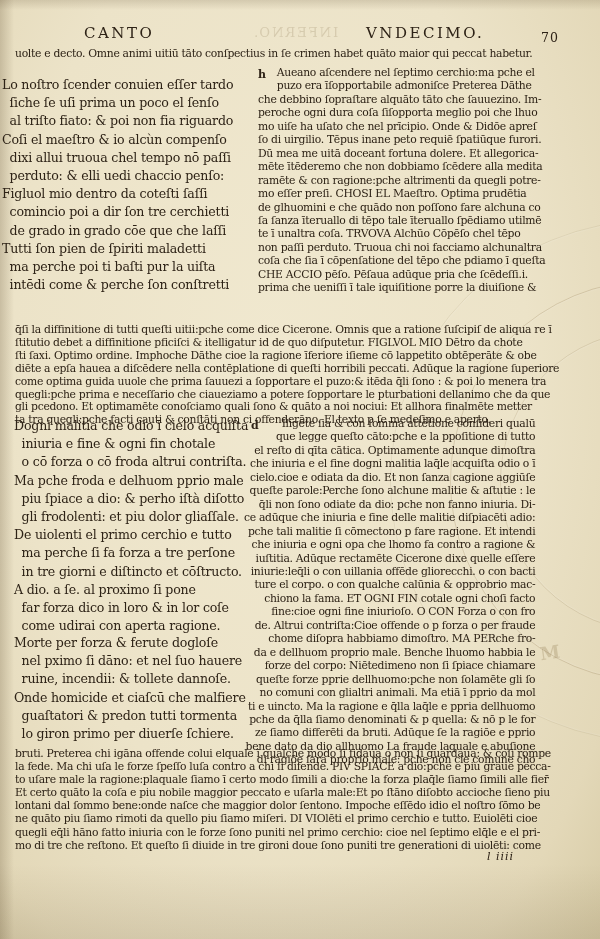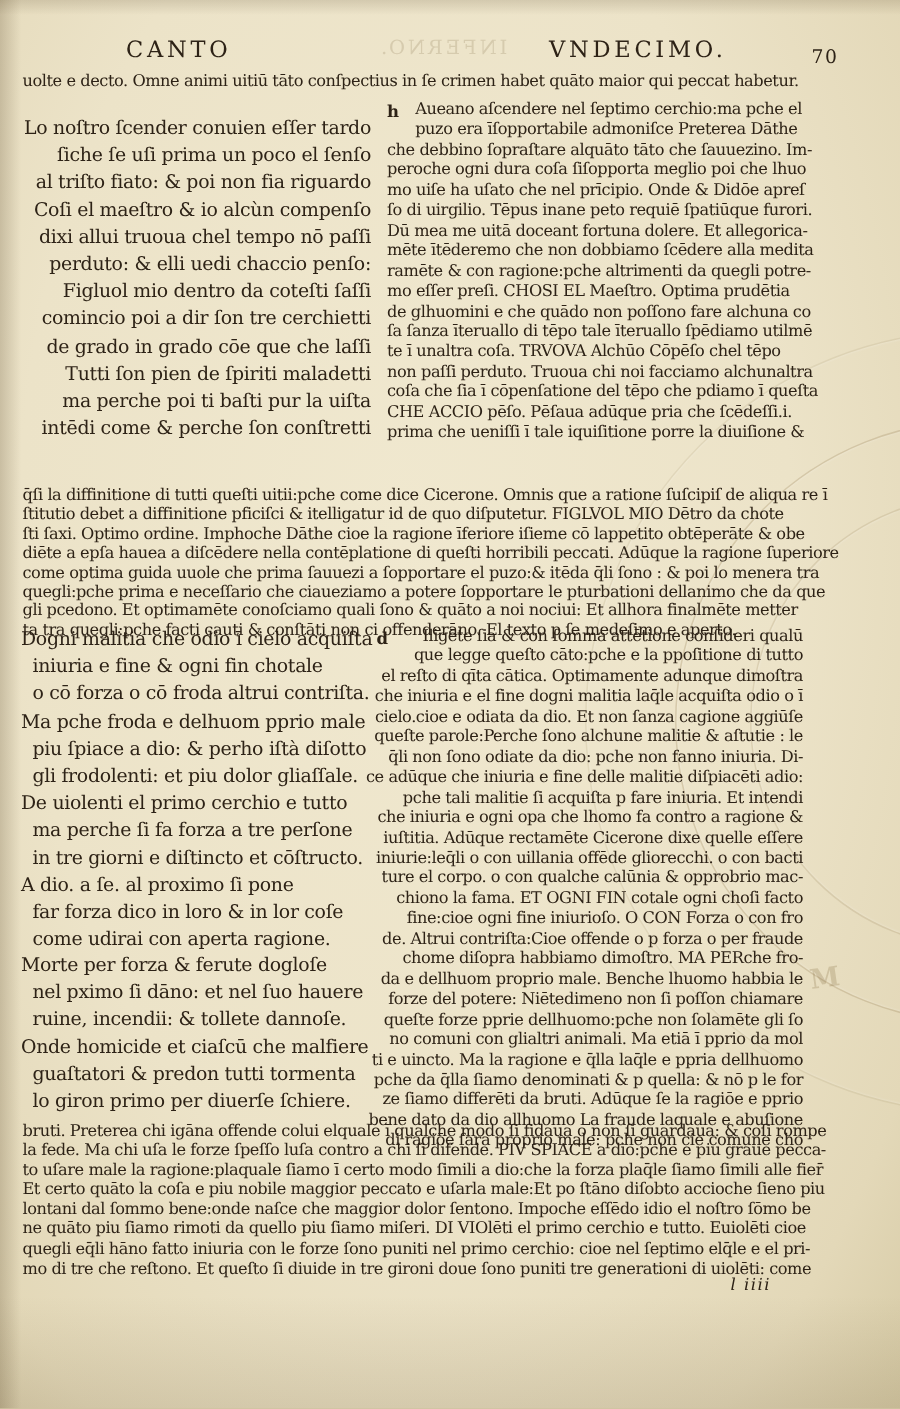--- a/index.html
+++ b/index.html
@@ -57,21 +57,21 @@
   <div class="abs stamp stamp2" style="left:500px;top:330px;width:300px;height:300px;"></div>
   <div class="abs stamp-letter" style="left:540px;top:642px;">M</div>
 
   <div class="abs ghost" style="left:252px;top:25px;">INFERNO.</div>
   <div class="abs hdr" style="left:84px;top:24px;">CANTO</div>
   <div class="abs hdr" style="left:366px;top:24px;">VNDECIMO.</div>
   <div class="abs folio" style="left:541px;top:30px;">70</div>
 
   <div class="abs comm tl" style="left:15px;top:47px;">uolte e decto. Omne animi uitiū tāto conſpectius in ſe crimen habet quāto maior qui peccat habetur.</div>
 
-  <div class="abs verse" style="left:16px;top:76px;text-align:right;">
+  <div class="abs verse" style="left:2px;top:76px;">
       <div class="tl">Lo noſtro ſcender conuien eſſer tardo</div>
       <div class="tl">  ſiche ſe uſi prima un poco el ſenſo</div>
       <div class="tl">  al triſto fiato: &amp; poi non fia riguardo</div>
       <div class="tl">Coſi el maeſtro &amp; io alcùn compenſo</div>
       <div class="tl">  dixi allui truoua chel tempo nō paſſi</div>
       <div class="tl">  perduto: &amp; elli uedi chaccio penſo:</div>
       <div class="tl">Figluol mio dentro da coteſti ſaſſi</div>
       <div class="tl">  comincio poi a dir ſon tre cerchietti</div>
       <div class="tl">  de grado in grado cōe que che laſſi</div>
       <div class="tl">Tutti ſon pien de ſpiriti maladetti</div>
@@ -138,31 +138,31 @@
   <div class="abs guide" style="left:251px;top:419px;">d</div>
   <div class="abs comm" style="left:244px;top:417px;text-align:right;">
       <div class="tl">       Iligēte ſia &amp; con ſomma attētione conſideri qualū</div>
       <div class="tl">        que legge queſto cāto:pche e la ppoſitione di tutto</div>
       <div class="tl">el reſto di qīta cātica. Optimamente adunque dimoſtra</div>
       <div class="tl">che iniuria e el fine dogni malitia laq̄le acquiſta odio o ī</div>
       <div class="tl">cielo.cioe e odiata da dio. Et non ſanza cagione aggiūſe</div>
       <div class="tl">queſte parole:Perche ſono alchune malitie &amp; aſtutie : le</div>
       <div class="tl">q̄li non ſono odiate da dio: pche non fanno iniuria. Di-</div>
       <div class="tl">ce adūque che iniuria e fine delle malitie diſpiacēti adio:</div>
-      <div class="tl">pche tali malitie ſi acquiſta p fare iniuria. Et intendi</div>
+      <div class="tl">pche tali malitie ſi cōmectono p fare ragione. Et intendi</div>
       <div class="tl">che iniuria e ogni opa che lhomo fa contro a ragione &amp;</div>
       <div class="tl">iuſtitia. Adūque rectamēte Cicerone dixe quelle eſſere</div>
       <div class="tl">iniurie:leq̄li o con uillania offēde gliorecchi. o con bacti</div>
       <div class="tl">ture el corpo. o con qualche calūnia &amp; opprobrio mac-</div>
       <div class="tl">chiono la fama. ET OGNI FIN cotale ogni choſi facto</div>
       <div class="tl">fine:cioe ogni fine iniurioſo. O CON Forza o con fro</div>
       <div class="tl">de. Altrui contriſta:Cioe offende o p forza o per fraude</div>
       <div class="tl">chome diſopra habbiamo dimoſtro. MA PERche fro-</div>
       <div class="tl">da e dellhuom proprio male. Benche lhuomo habbia le</div>
-      <div class="tl">forze del potere: Niētedimeno non ſi poſſon chiamare</div>
+      <div class="tl">forze del corpo: Niētedimeno non ſi ſpiace chiamare</div>
       <div class="tl">queſte forze pprie dellhuomo:pche non ſolamēte gli ſo</div>
       <div class="tl">no comuni con glialtri animali. Ma etiā ī pprio da mol</div>
       <div class="tl">ti e uincto. Ma la ragione e q̄lla laq̄le e ppria dellhuomo</div>
       <div class="tl">pche da q̄lla ſiamo denominati &amp; p quella: &amp; nō p le for</div>
       <div class="tl">ze ſiamo differēti da bruti. Adūque ſe la ragiōe e pprio</div>
       <div class="tl">bene dato da dio allhuomo La fraude laquale e abuſione</div>
       <div class="tl">di ragiōe ſara proprio male: pche non cie comune cho</div>
     </div>
 
   <div class="abs comm-bot" style="left:15px;top:747px;">

